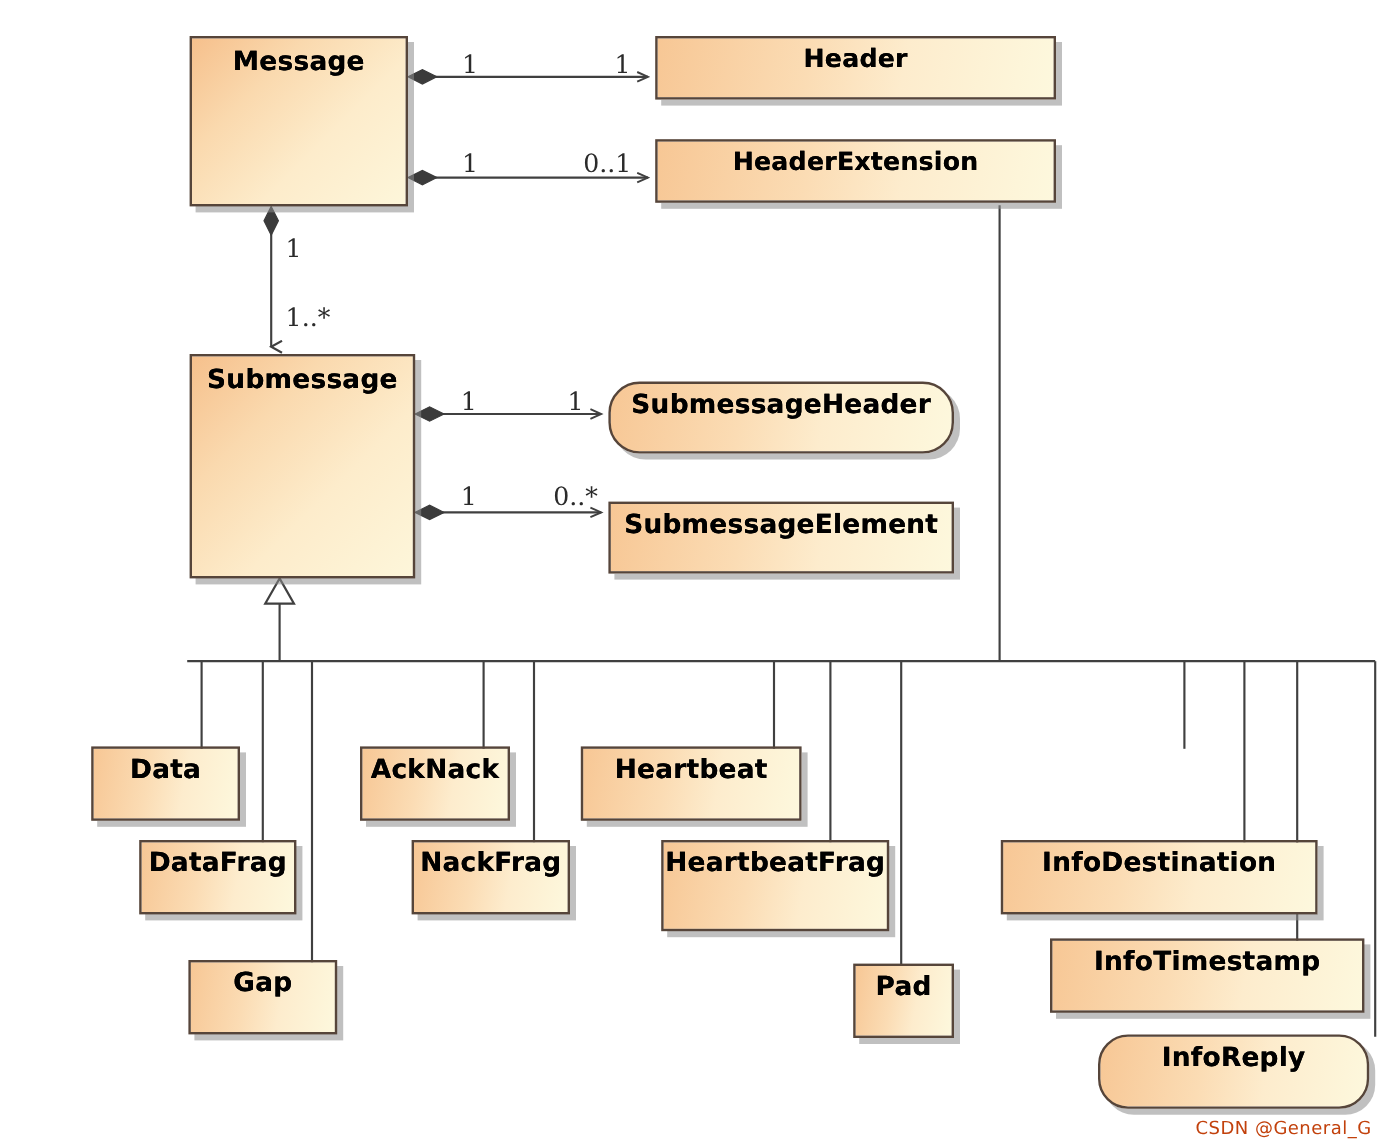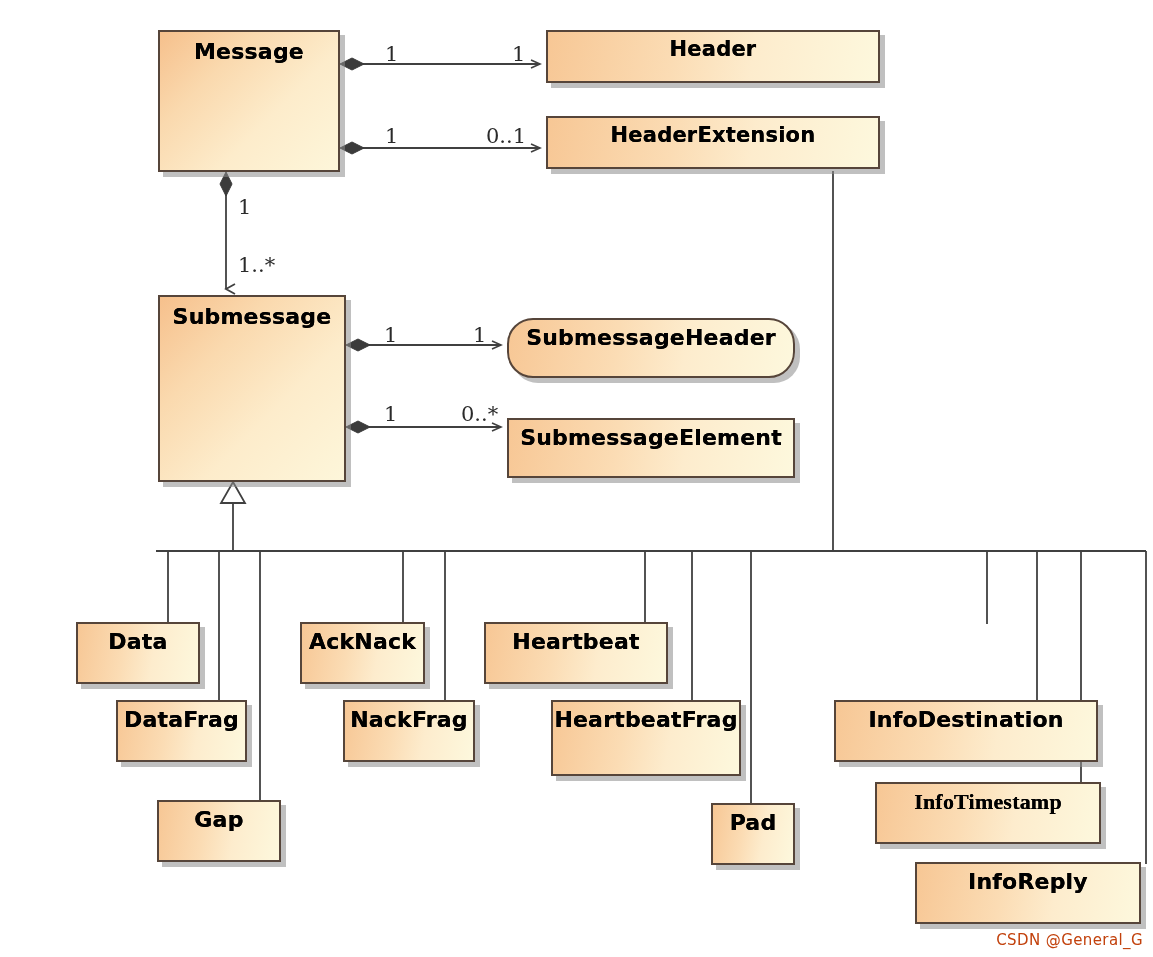--- a/index.html
+++ b/index.html
@@ -192,25 +192,25 @@
 
   <div class="uml-class" style="left:711px; top:803px; width:84px; height:62px; font-size:22px;">
     <span class="cls-label">Pad</span>
   </div>
 
 
   <div class="uml-class" style="left:834px; top:700px; width:264px; height:62px; font-size:22px;">
     <span class="cls-label">InfoDestination</span>
   </div>
 
-  <div class="uml-class" style="left:875px; top:782px; width:226px; height:62px; font-size:22px;font-family:Liberation Serif, serif;">
+  <div class="uml-class" style="left:875px; top:782px; width:262px; height:62px; font-size:22px;">
     <span class="cls-label">InfoTimestamp</span>
   </div>
 
-  <div class="uml-class" style="left:915px; top:862px; width:226px; height:62px; font-size:22px;">
+  <div class="uml-class" style="left:915px; top:862px; width:226px; height:62px; font-size:22px;border-radius:25px;">
     <span class="cls-label">InfoReply</span>
   </div>
 
   <span class="mult-label" style="left:385px; top:44px;">1</span>
   <span class="mult-label" style="left:512px; top:44px;">1</span>
   <span class="mult-label" style="left:385px; top:126px;">1</span>
   <span class="mult-label" style="left:486px; top:126px;">0..1</span>
   <span class="mult-label" style="left:238px; top:197px;">1</span>
   <span class="mult-label" style="left:238px; top:255px;">1..*</span>
   <span class="mult-label" style="left:384px; top:325px;">1</span>

